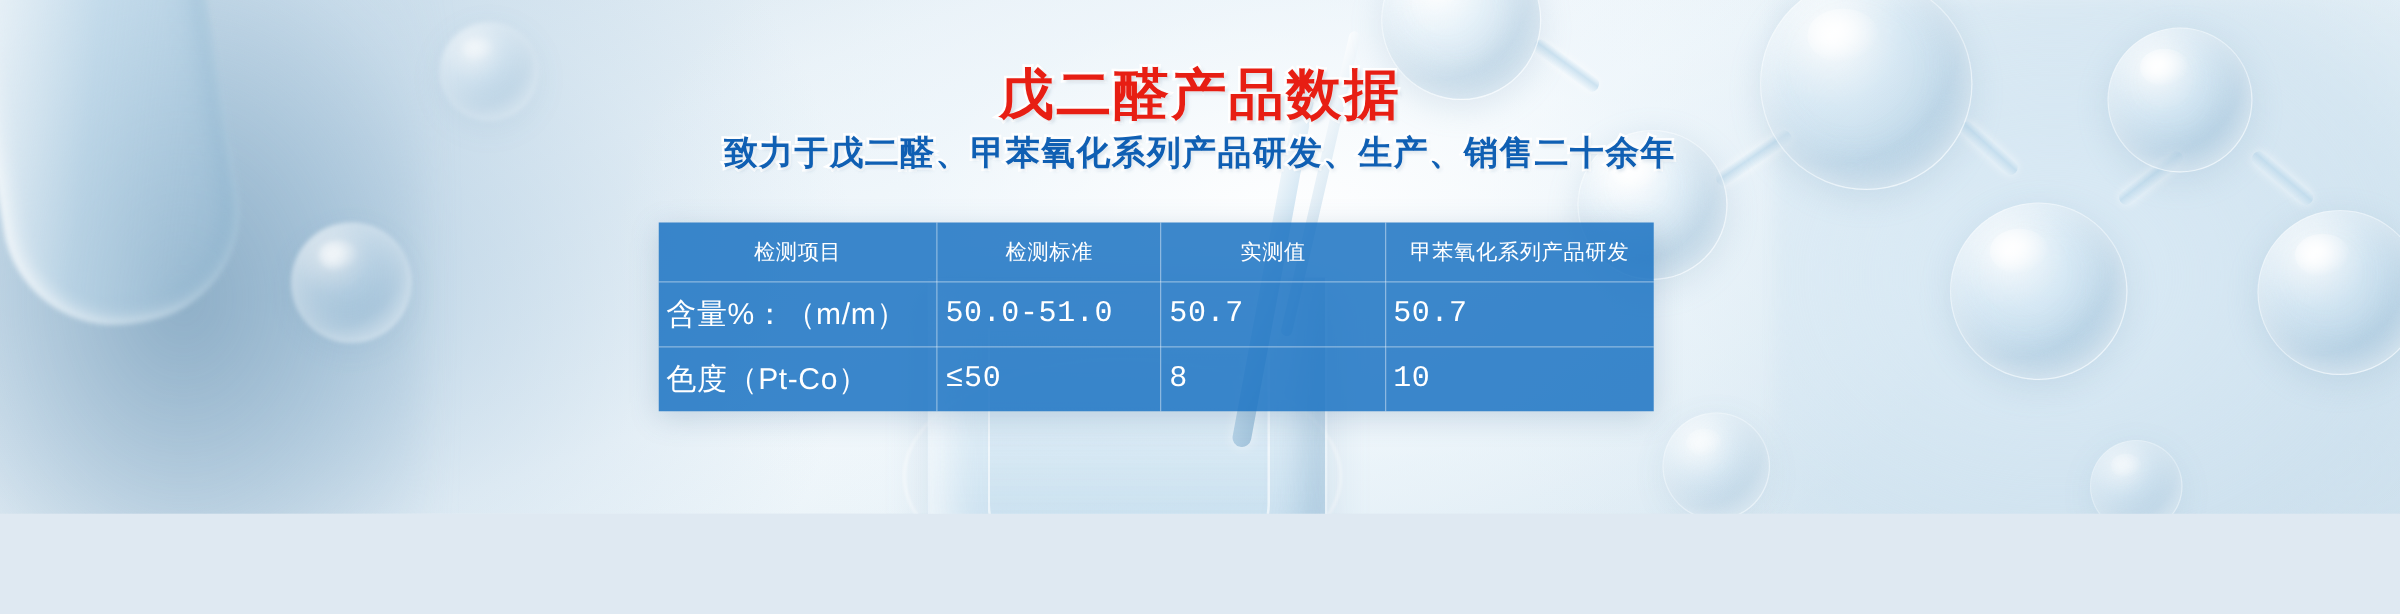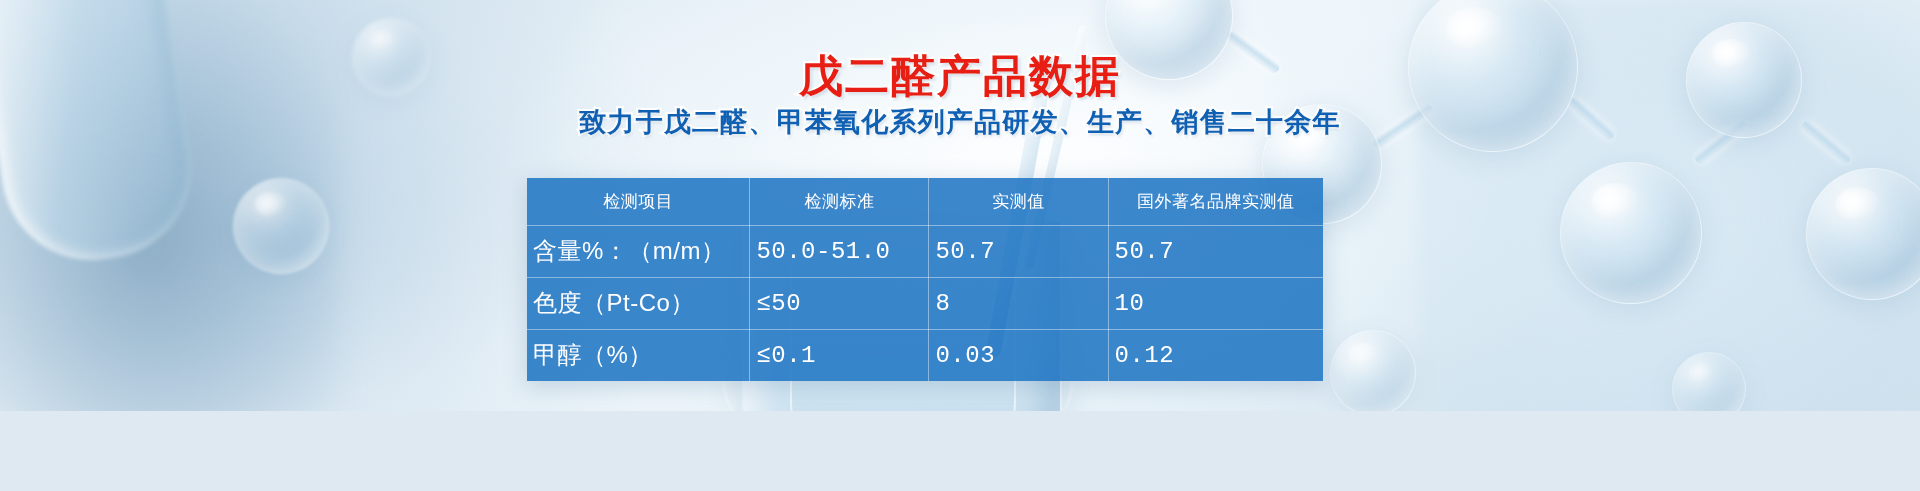--- a/index.html
+++ b/index.html
@@ -257,39 +257,33 @@
         <col class="c1">
           <col class="c2">
           <col class="c3">
           <col class="c4">
       </colgroup>
       <thead>
         <tr>
           <th>检测项目</th>
           <th>检测标准</th>
           <th>实测值</th>
-          <th>国外著名品牌实测值</th>
+          <th>甲苯氧化系列产品研发</th>
         </tr>
       </thead>
       <tbody>
         <tr>
           <td>含量%：（m/m）</td>
           <td class="num">50.0-51.0</td>
           <td class="num">50.7</td>
           <td class="num">50.7</td>
         </tr>
         <tr>
           <td>色度（Pt-Co）</td>
           <td class="num">≤50</td>
           <td class="num">8</td>
           <td class="num">10</td>
         </tr>
-        <tr>
-          <td>甲醇（%）</td>
-          <td class="num">≤0.1</td>
-          <td class="num">0.03</td>
-          <td class="num">0.12</td>
-        </tr>
       </tbody>
     </table>
   </div>
 
 </div>
 
 </body></html>

